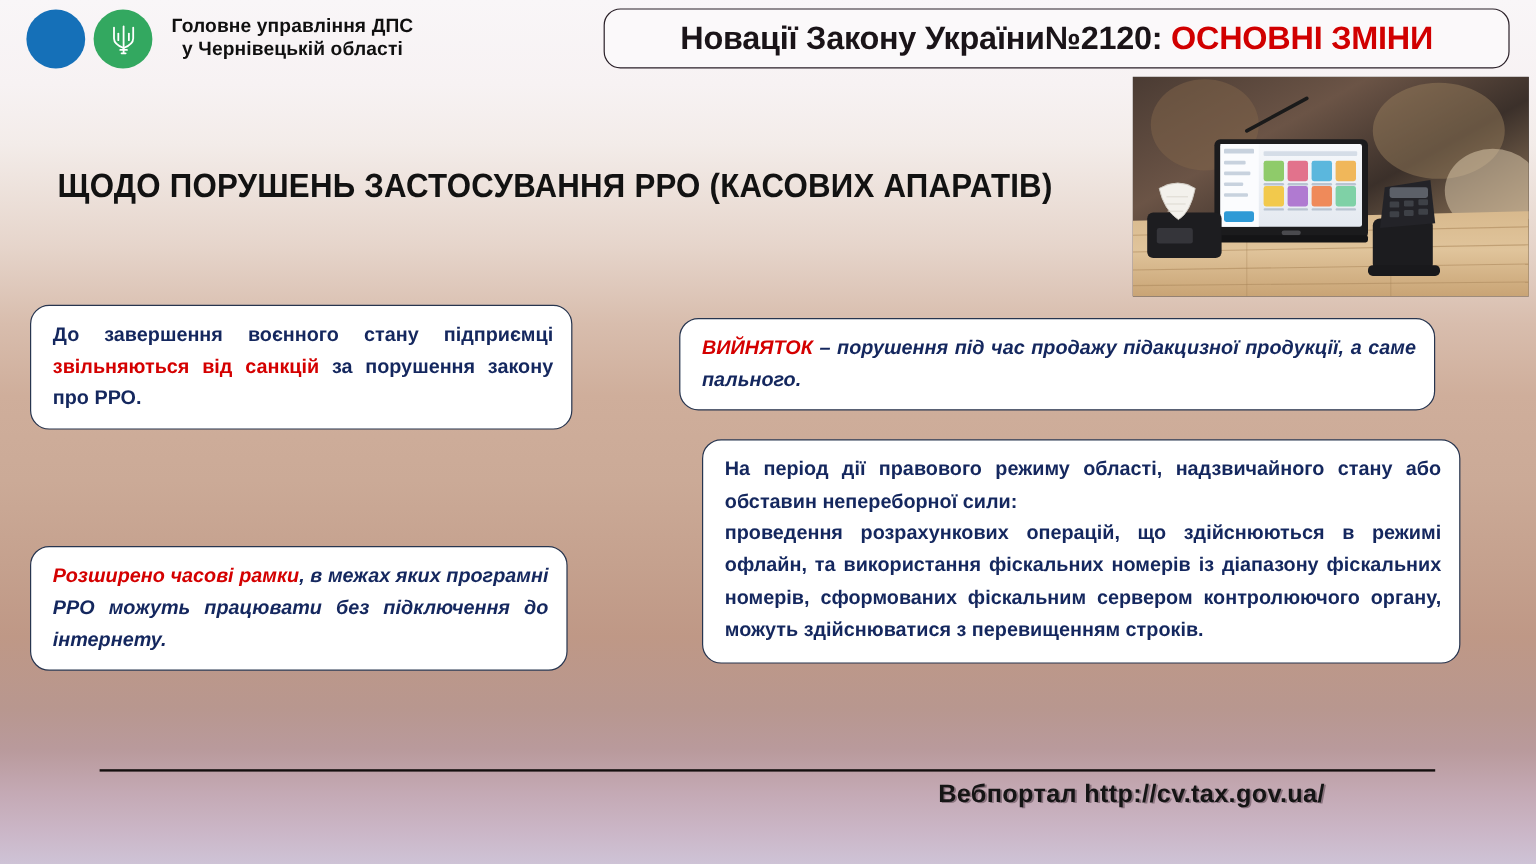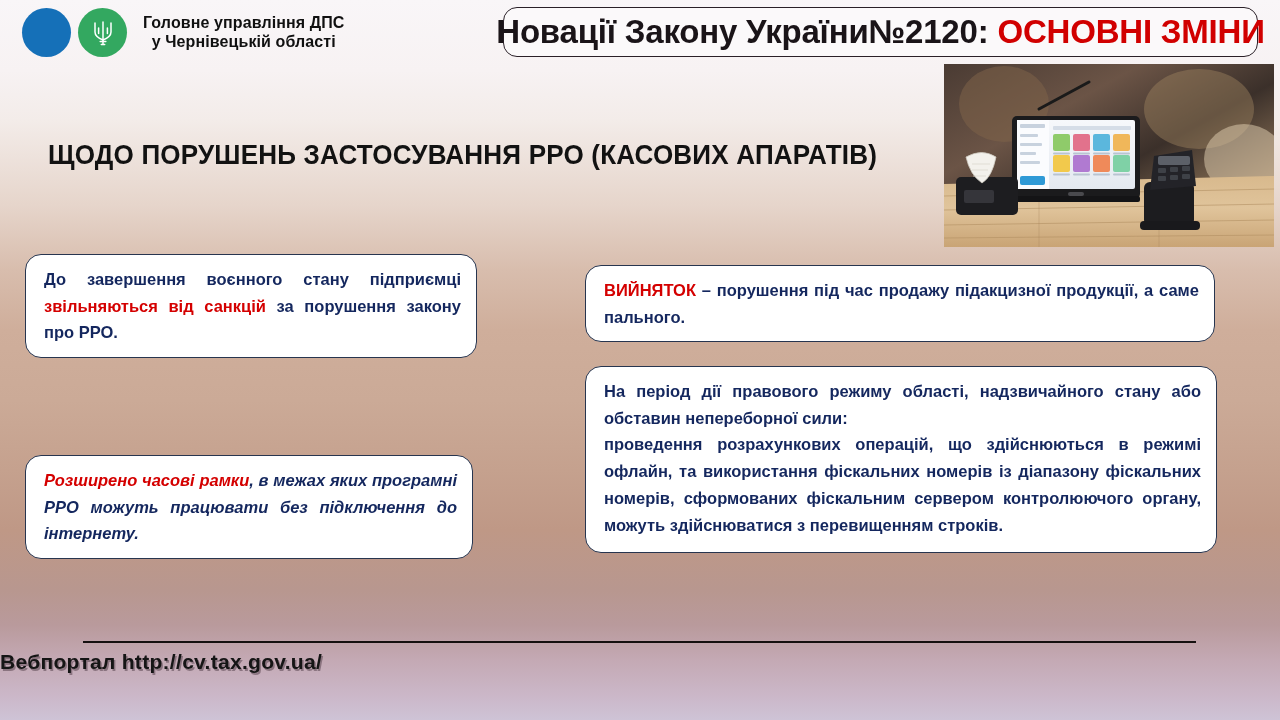--- a/index.html
+++ b/index.html
@@ -82,21 +82,21 @@
     background: #fbf9fa;
     border: 1.6px solid #2a2028;
     border-radius: 14px;
     display: flex;
     align-items: center;
     justify-content: center;
     padding: 0 14px;
   }
 
   .title-plate .t-text {
-    font-size: 33px;
+    font-size: 27px;
     font-weight: bold;
     color: #1a1418;
     letter-spacing: -0.2px;
     white-space: nowrap;
   }
 
   .title-plate .t-accent { color: #d10000; }
 
   
   .photo {
@@ -141,40 +141,40 @@
     text-justify: inter-word;
   }
 
   .card p { margin: 0; }
   .card .hl { color: #d40000; }
 
   
   .card p:last-child { text-align-last: left; }
 
   #card-1 { left: 25px;  top: 254px; width: 452px; }
-  #card-2 { left: 585px; top: 265px; width: 630px; }
+  #card-2 { left: 566px; top: 265px; width: 630px; font-style: italic; }
   #card-3 { left: 585px; top: 366px; width: 632px; padding-bottom: 14px; }
   #card-4 { left: 25px;  top: 455px; width: 448px; font-style: italic; }
 
   
   .footer-rule {
     position: absolute;
     left: 83px;
     top: 641px;
     width: 1113px;
     height: 2px;
     background: #15100f;
   }
 
   .footer-text {
     position: absolute;
     left: 0;
     top: 650px;
     width: 1104px;
-    text-align: left;
+    text-align: right;
     font-size: 21px;
     font-weight: bold;
     color: #151515;
     letter-spacing: 0.3px;
     text-shadow: 1.5px 1.5px 0.5px rgba(90,70,80,0.55);
   }
 </style>
 </head>
 <body>
 

